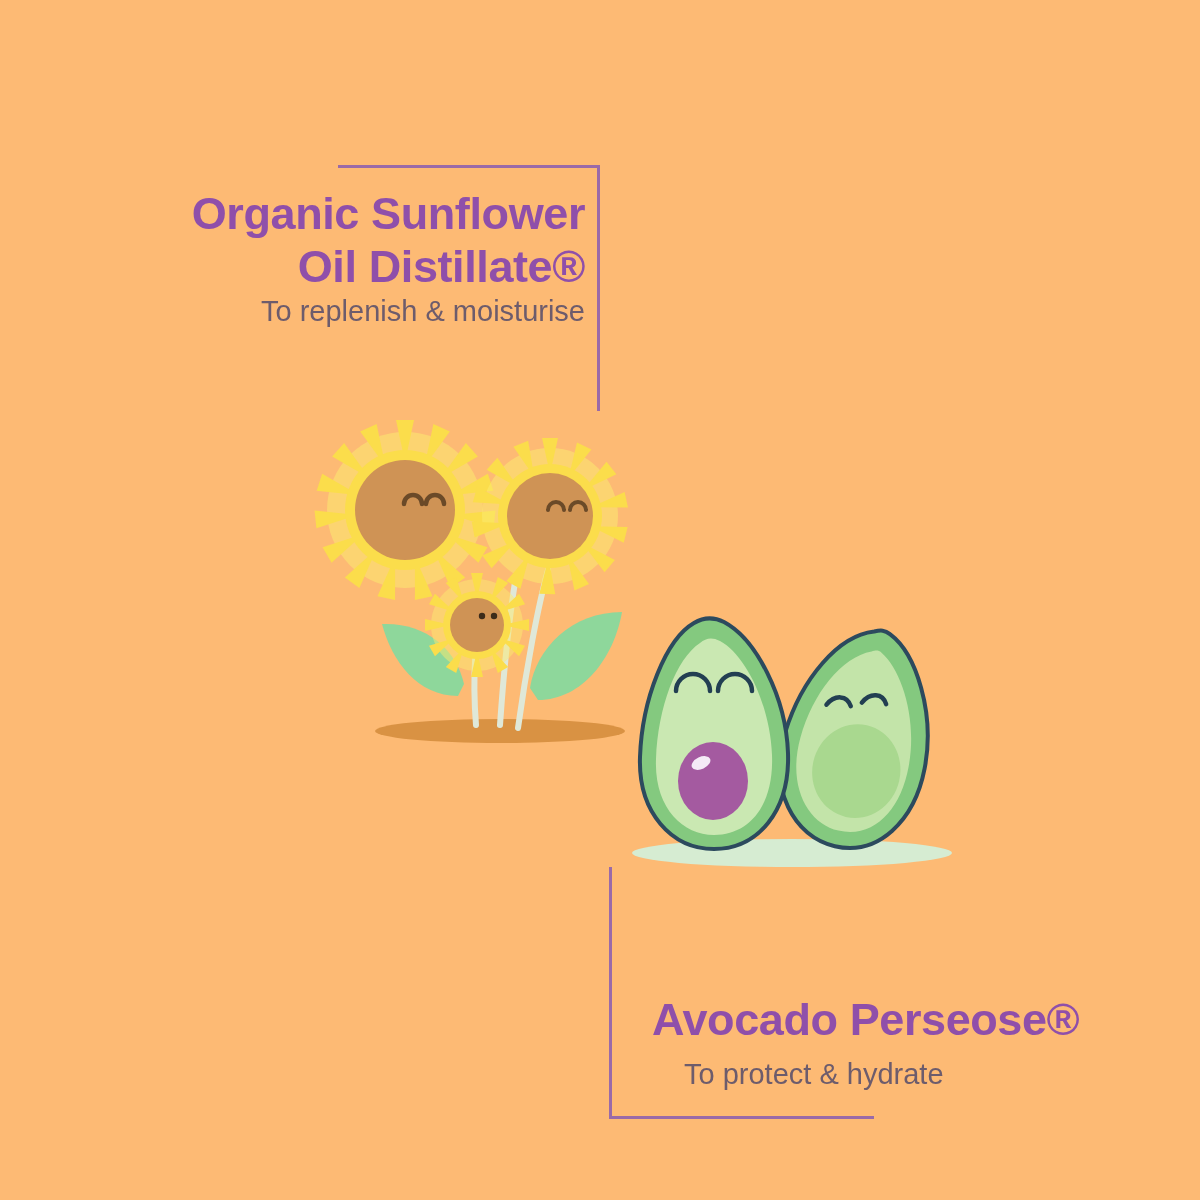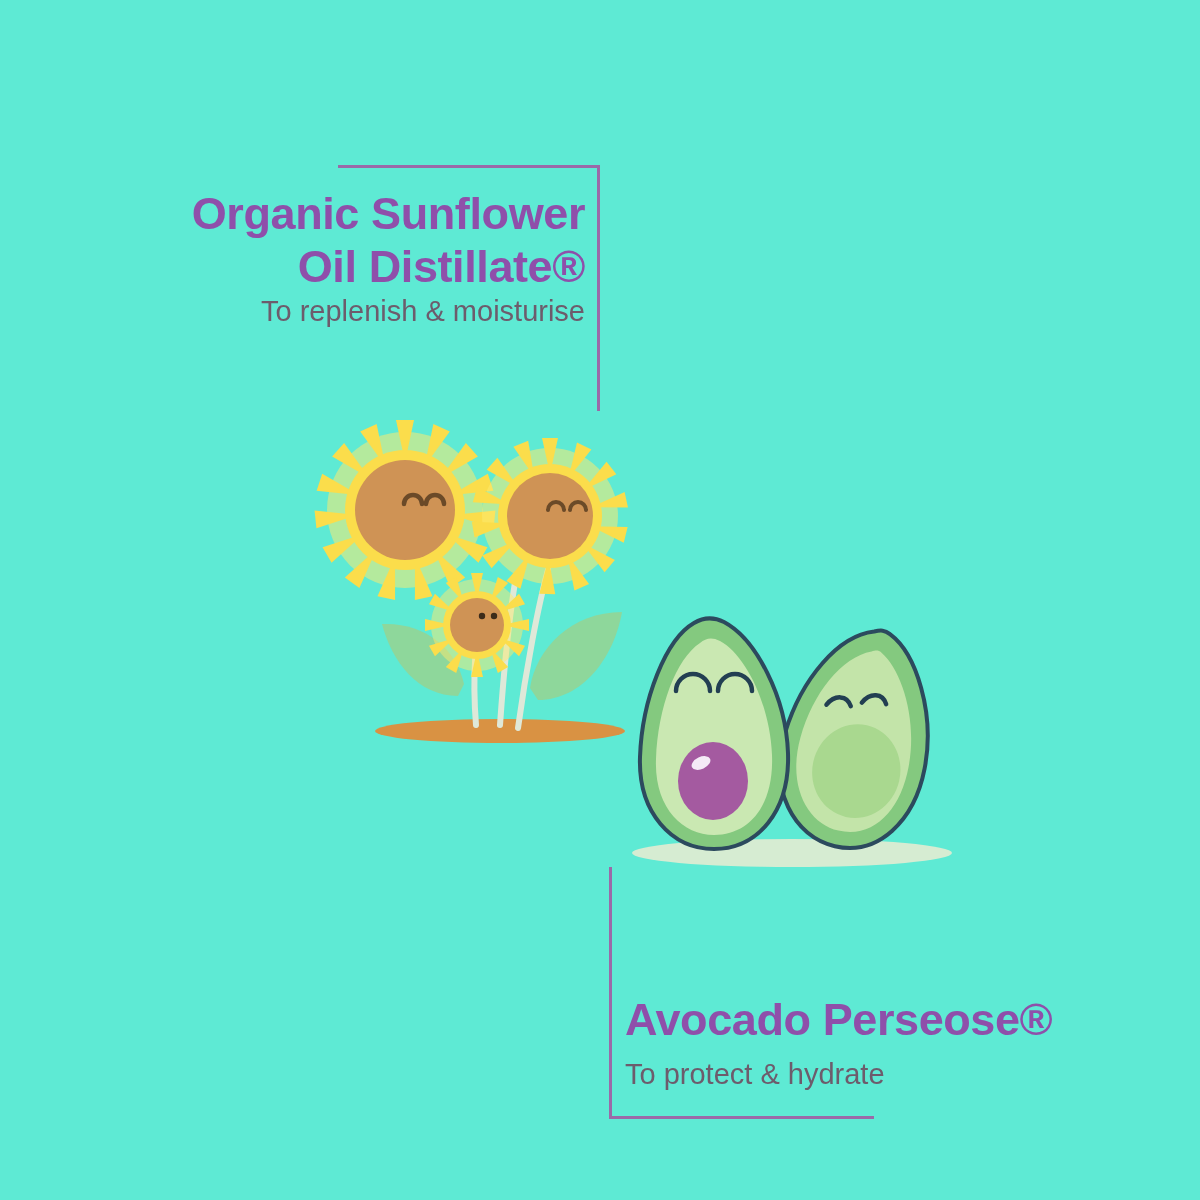--- a/index.html
+++ b/index.html
@@ -5,21 +5,21 @@
   * { margin:0; padding:0; box-sizing:border-box; }
   html, body {
     width:1200px; height:1200px;
     background:#ecdced;
     font-family:"Liberation Sans", sans-serif;
     overflow:hidden;
   }
   #stage {
     position:relative;
     width:1200px; height:1200px;
-    background:#5eead4;
+    background:#fdba74;
   }
 
   
   .bracket { position:absolute; }
   #top-bracket {
     left:338px; top:165px;
     width:262px; height:246px;
     border-top:3px solid #9a6aa8;
     border-right:3px solid #9a6aa8;
   }
@@ -31,39 +31,39 @@
   }
 
   
   .block { position:absolute; }
   #top-text {
     left:60px; top:188px;
     width:525px;
     text-align:right;
   }
   #bottom-text {
-    left:625px; top:994px;
+    left:652px; top:994px;
     width:520px;
     text-align:left;
   }
   .heading {
     font-size:45px;
     font-weight:bold;
     color:#8f4faa;
     line-height:1.17;
     letter-spacing:-0.4px;
     white-space:pre-line;
   }
   .subheading {
     font-size:29px;
     font-weight:normal;
     color:#6d5c6c;
     line-height:1.3;
   }
-  #bottom-text .subheading { margin-top:9px; }
+  #bottom-text .subheading { margin-top:9px;margin-left:32px; }
 
   
   #sunflowers { position:absolute; left:300px; top:400px; width:360px; height:360px; }
   #avocados  { position:absolute; left:600px; top:595px; width:380px; height:280px; }
   svg { display:block; overflow:visible; }
 </style>
 </head>
 <body>
 
 <div id="stage">

